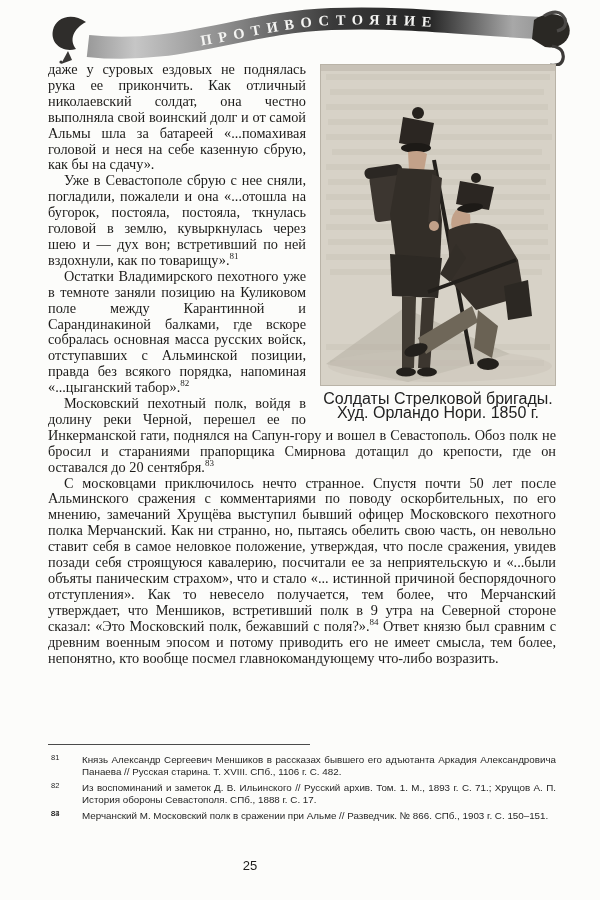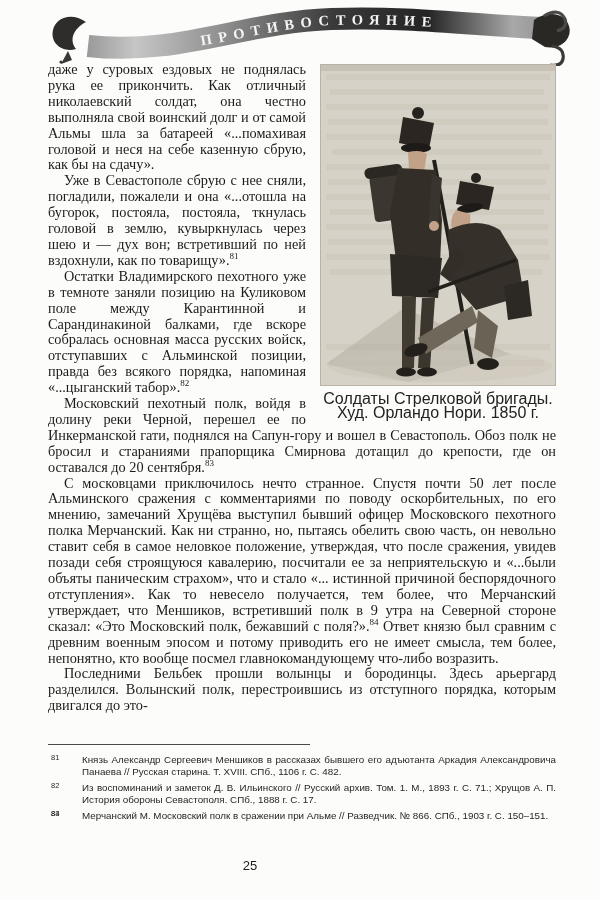--- a/index.html
+++ b/index.html
@@ -150,21 +150,20 @@
         <span>Солдаты Стрелковой бригады.</span><br>
         <span>Худ. Орландо Нори. 1850 г.</span>
       </figcaption>
     </figure>
 
     <p class="noindent"><span>даже у суровых ездовых не поднялась рука ее прикончить. Как отличный николаевский солдат, она честно выполняла свой воинский долг и от самой Альмы шла за батареей «...помахивая головой и неся на себе казенную сбрую, как бы на сдачу».</span></p>
     <p><span>Уже в Севастополе сбрую с нее сняли, погладили, пожалели и она «...отошла на бугорок, постояла, постояла, ткнулась головой в землю, кувыркнулась через шею и — дух вон; встретивший по ней вздохнули, как по товарищу».</span><sup class="fnref">81</sup></p>
     <p><span>Остатки Владимирского пехотного уже в темноте заняли позицию на Куликовом поле между Карантинной и Сарандинакиной балками, где вскоре собралась основная масса русских войск, отступавших с Альминской позиции, правда без всякого порядка, напоминая «...цыганский табор».</span><sup class="fnref">82</sup></p>
     <p><span>Московский пехотный полк, войдя в долину реки Черной, перешел ее по Инкерманской гати, поднялся на Сапун-гору и вошел в Севастополь. Обоз полк не бросил и стараниями прапорщика Смирнова дотащил до крепости, где он оставался до 20 сентября.</span><sup class="fnref">83</sup></p>
     <p><span>С московцами приключилось нечто странное. Спустя почти 50 лет после Альминского сражения с комментариями по поводу оскорбительных, по его мнению, замечаний Хрущёва выступил бывший офицер Московского пехотного полка Мерчанский. Как ни странно, но, пытаясь обелить свою часть, он невольно ставит себя в самое неловкое положение, утверждая, что после сражения, увидев позади себя строящуюся кавалерию, посчитали ее за неприятельскую и «...были объяты паническим страхом», что и стало «... истинной причиной беспорядочного отступления». Как то невесело получается, тем более, что Мерчанский утверждает, что Меншиков, встретивший полк в 9 утра на Северной стороне сказал: «Это Московский полк, бежавший с поля?».</span><sup class="fnref">84</sup><span> Ответ князю был сравним с древним военным эпосом и потому приводить его не имеет смысла, тем более, непонятно, кто вообще посмел главнокомандующему что-либо возразить.</span></p>
-    <p><span>Последними Бельбек прошли волынцы и бородинцы. Здесь арьергард разделился. Волынский полк, перестроившись из отступного порядка, которым двигался до это-</span></p>
   </div>
 
   <div class="footnotes">
     <hr class="fn-divider">
     <div class="fn">
       <span class="fn-num">81</span>
       <span>Князь Александр Сергеевич Меншиков в рассказах бывшего его адъютанта Аркадия Александровича Панаева // Русская старина. Т. XVIII. СПб., 1106 г. С. 482.</span>
     </div>
     <div class="fn">
       <span class="fn-num">82</span>

